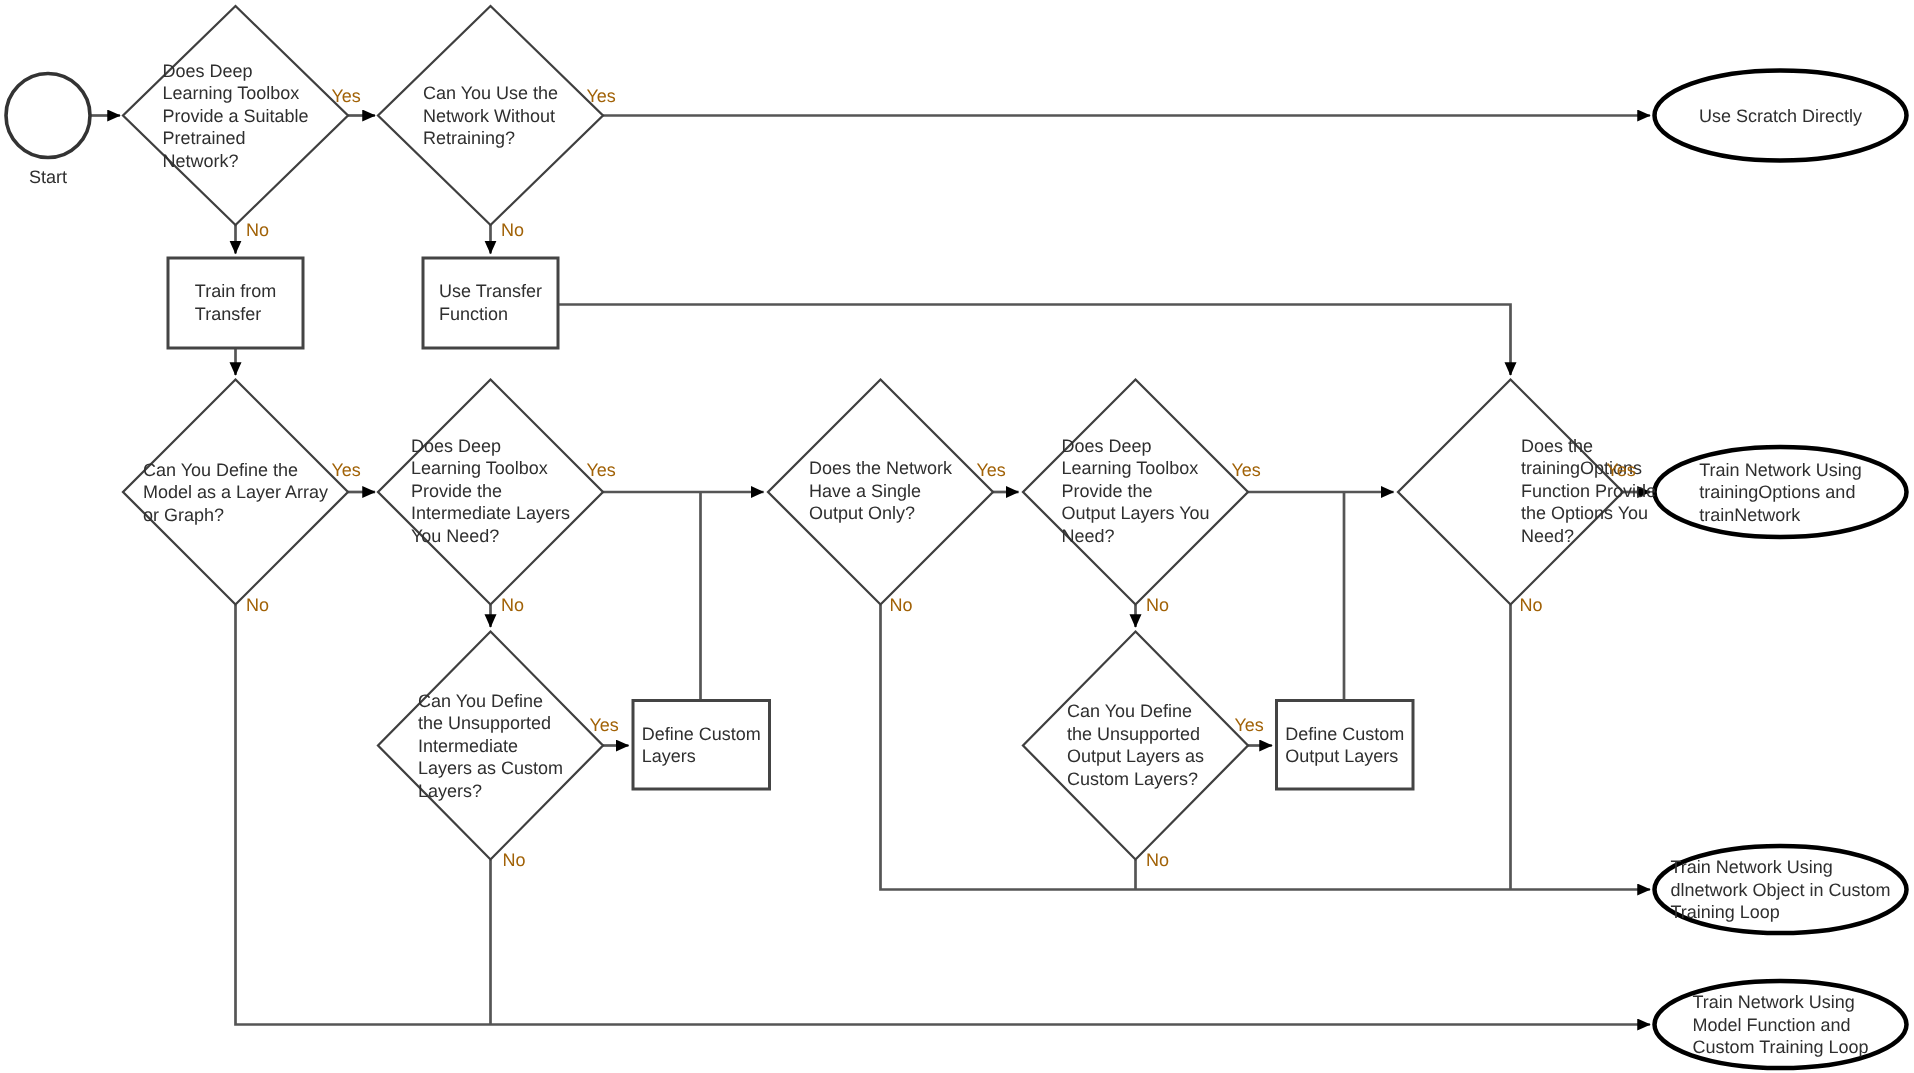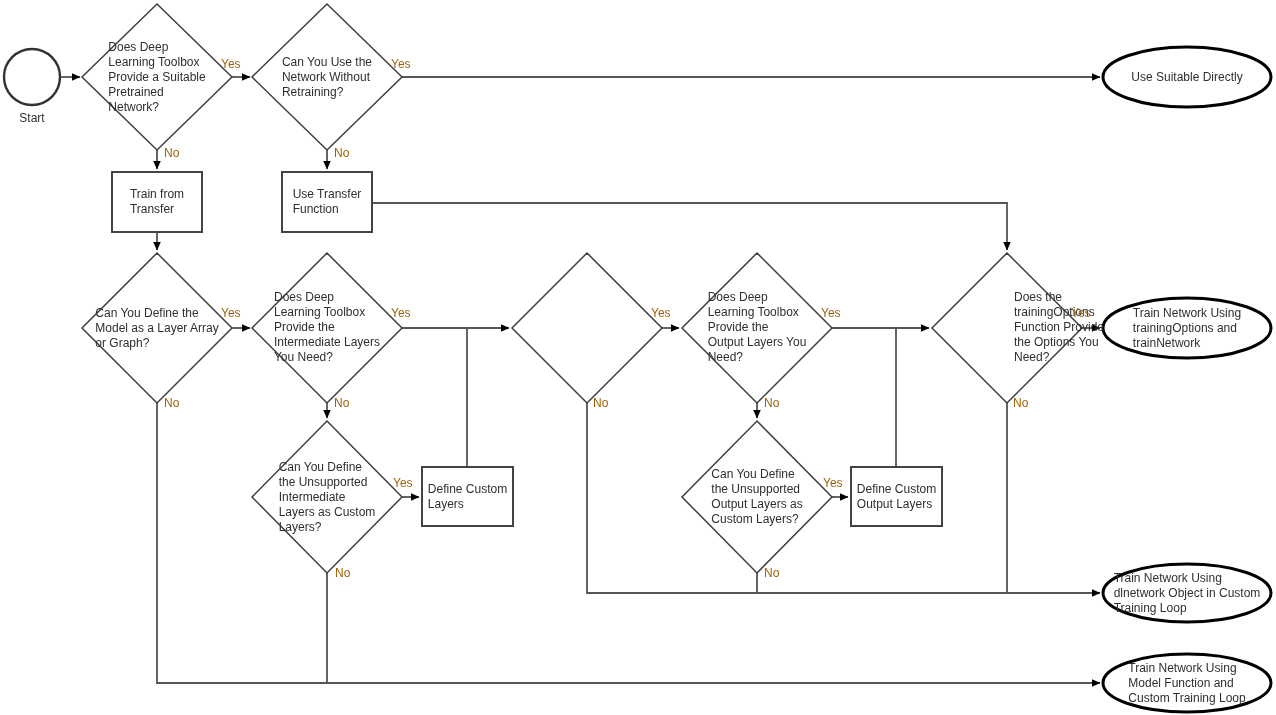--- a/index.html
+++ b/index.html
@@ -96,33 +96,36 @@
 
   <div class="lbl" style="left:2px;top:110px;width:60px;height:16px">Start</div>
   <div class="lbl" style="left:92px;top:40px;width:130px;height:75px">Does Deep
 Learning Toolbox
 Provide a Suitable
 Pretrained
 Network?</div>
   <div class="lbl" style="left:262px;top:55px;width:130px;height:45px">Can You Use the
 Network Without
 Retraining?</div>
-  <div class="lbl" style="left:1103px;top:63px;width:168px;height:28px">Use Suitable Directly</div>
+  <div class="lbl" style="left:1103px;top:63px;width:168px;height:28px">Use Scratch Directly</div>
   <div class="lbl" style="left:112px;top:172px;width:90px;height:60px">Train from
 Transfer</div>
   <div class="lbl" style="left:282px;top:172px;width:90px;height:60px">Use Transfer
 Function</div>
   <div class="lbl" style="left:87px;top:305px;width:140px;height:46px">Can You Define the
 Model as a Layer Array
 or Graph?</div>
   <div class="lbl" style="left:262px;top:290px;width:130px;height:75px">Does Deep
 Learning Toolbox
 Provide the
 Intermediate Layers
 You Need?</div>
+  <div class="lbl" style="left:522px;top:305px;width:130px;height:45px">Does the Network
+Have a Single
+Output Only?</div>
   <div class="lbl" style="left:692px;top:290px;width:130px;height:75px">Does Deep
 Learning Toolbox
 Provide the
 Output Layers You
 Need?</div>
   <div class="lbl" style="left:994px;top:290px;width:130px;height:75px">Does the
 trainingOptions
 Function Provide
 the Options You
 Need?</div>

